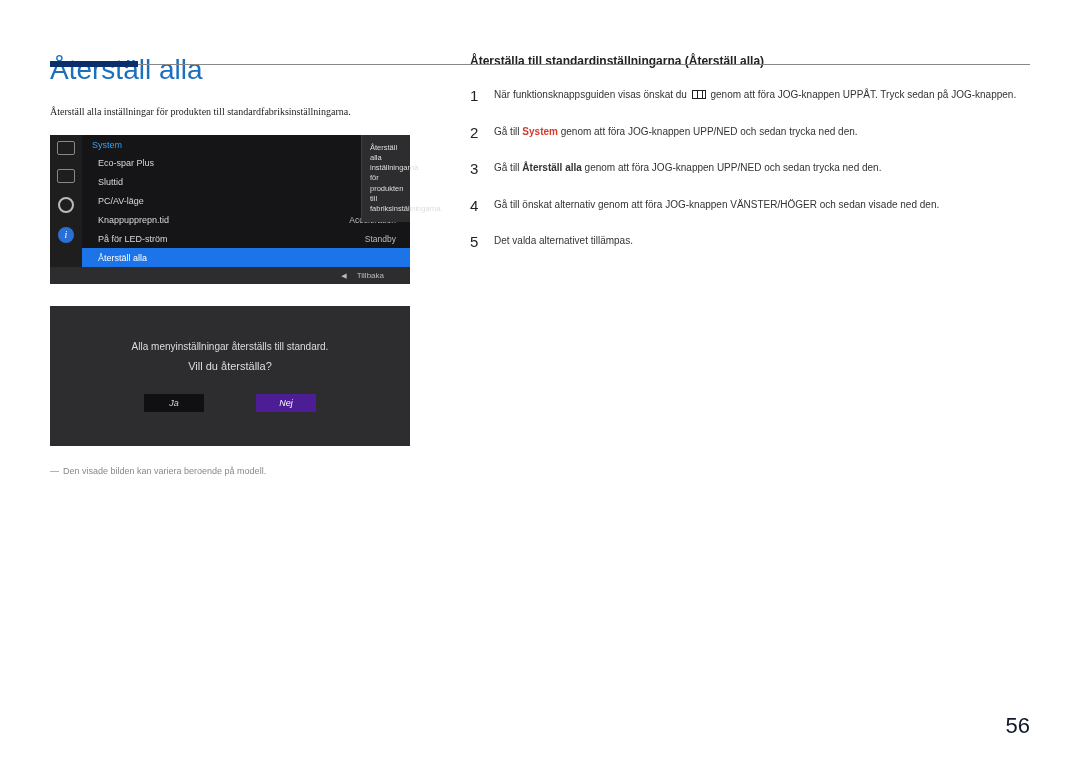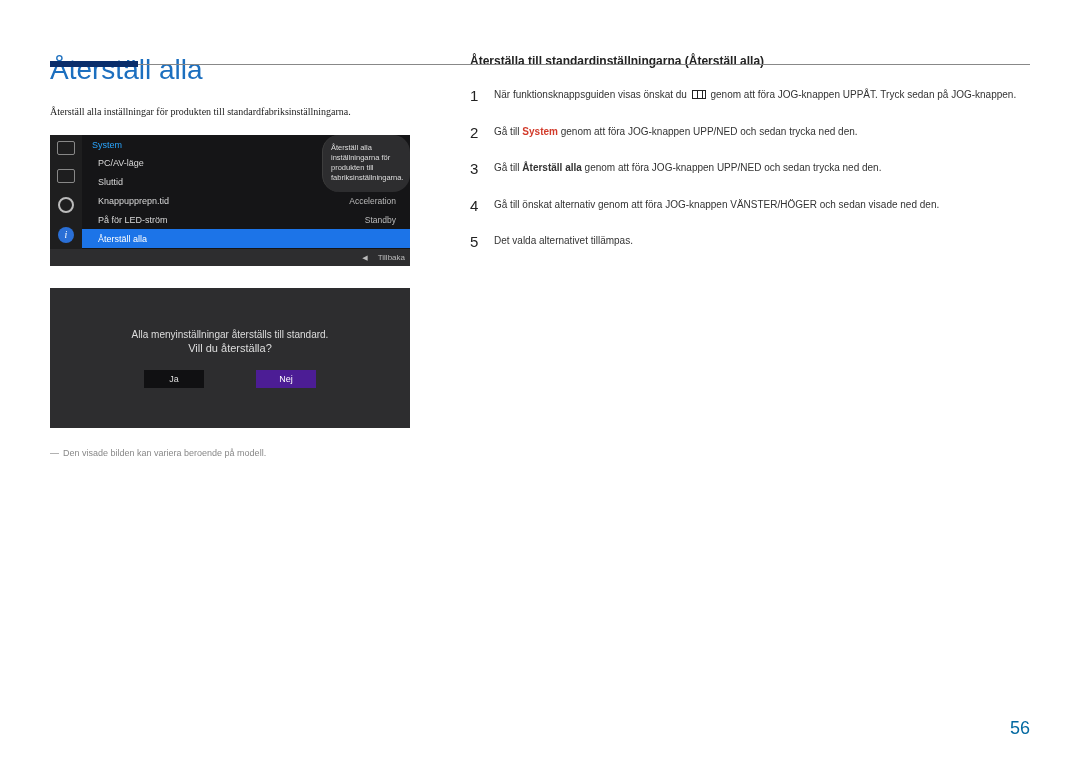--- a/index.html
+++ b/index.html
@@ -115,71 +115,71 @@
   }
   .osd-row .rv { color: #bbb; font-size: 8.5px; }
   .osd-row .chevron {
     font-size: 8px;
     color: #bbb;
   }
   .osd-tooltip {
     position: absolute;
     top: 0;
     right: 0;
-    width: 88px;
+    width: 49px;
     background: #2d2d2f;
     color: #ddd;
     font-size: 7.5px;
     line-height: 1.35;
     padding: 8px 6px 8px 8px;
     border-left: 1px solid #3d3d3d;
-    border-radius: 17px;
   }
   .osd-footer {
     display: flex;
     justify-content: flex-end;
     align-items: flex-end;
     gap: 10px;
-    padding: 4px 5px;
+    padding: 4px 26px;
     font-size: 8px;
     color: #bbb;
     background: #2d2d2f;
   }
   .osd-footer .tri {
     font-size: 7px;
   }
   
   .osd2 {
     background: #2d2d2f;
     width: 360px;
     height: 140px;
     display: flex;
     flex-direction: column;
     align-items: center;
     justify-content: center;
     color: #ddd;
     font-size: 10px;
-    gap: 2px;
+    gap: 8px;
     position: relative;
   }
   .osd2 .msg1 { font-size: 10px; }
   .osd2 .msg2 { font-size: 11px; margin-bottom: 14px; }
   .osd2 .btns {
     display: flex;
     gap: 52px;
   }
   .osd2 .btn {
     width: 60px;
     height: 18px;
     font-size: 9px;
     display: flex;
     align-items: center;
     justify-content: center;
     background: #101012;
     color: #ddd;
+    font-style: italic;
   }
   .osd2 .btn.sel {
     background: #4c1d95;
     color: #fff;
   }
   .footnote {
     margin-top: 20px;
     font-size: 9px;
     color: #888;
   }
@@ -236,22 +236,22 @@
     background: #222;
   }
   .step-inline-icon::before { left: 4px; }
   .step-inline-icon::after { left: 9px; }
   .kw-system { color: #d23a2a; font-weight: 700; }
   .kw-bold { font-weight: 700; }
   .page-number {
     position: absolute;
     right: 50px;
     bottom: 24px;
-    font-size: 18px;
-    color: #0369a1;
+    font-size: 22px;
+    color: #0f172a;
     font-weight: 300;
     margin-left: 40px;
   }
 </style>
 </head>
 <body>
 
 <div class="top-rule"></div>
 <div class="chapter-accent"></div>
 
@@ -264,25 +264,29 @@
       <div class="osd-inner">
         <div class="osd-sidebar">
           <div class="side-icon"></div>
           <div class="side-icon"></div>
           <div class="side-gear"></div>
           <div class="side-info">i</div>
         </div>
         <div class="osd-main">
           <div class="osd-header">System</div>
           <div class="osd-row">
+              <span>Eco-spar Plus</span>
+              <span class="rv">Av</span>
+            </div>
+          <div class="osd-row">
+              <span>Sluttid</span>
+              <span class="chevron">▸</span>
+            </div>
+          <div class="osd-row">
               <span>PC/AV-läge</span>
-              <span class="chevron">▸</span>
-            </div>
-          <div class="osd-row">
-              <span>Sluttid</span>
               <span class="chevron">▸</span>
             </div>
           <div class="osd-row">
               <span>Knappupprepn.tid</span>
               <span class="rv">Acceleration</span>
             </div>
           <div class="osd-row">
               <span>På för LED-ström</span>
               <span class="rv">Standby</span>
             </div>

